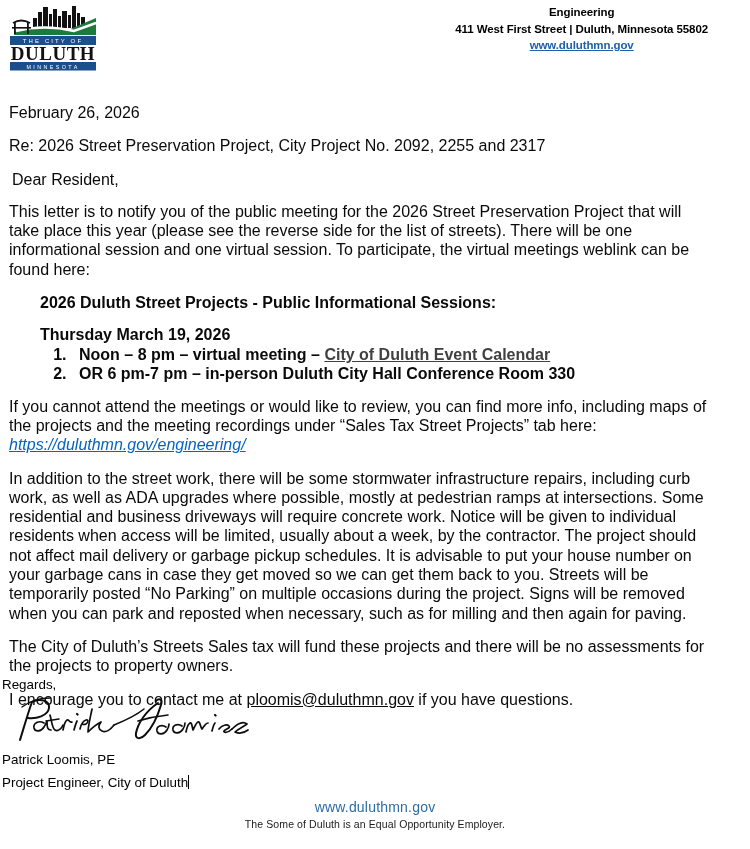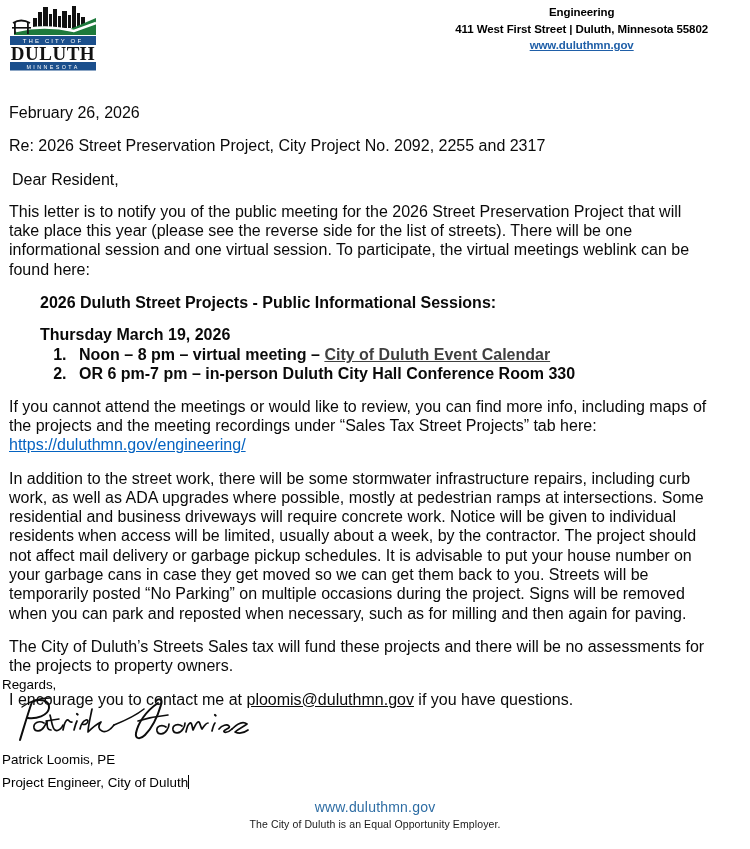--- a/index.html
+++ b/index.html
@@ -65,20 +65,21 @@
   .para.tight { margin-bottom: 0; }
   .gap-md { height: 13px; }
 
   .bold { font-weight: bold; margin-left: 31px; }
 
   .salutation { margin: 12px 0 13px 3px; }
 
   .link-blue {
     color: #0563C1;
     text-decoration: underline;
+    font-style: italic;
   }
   .link-purple {
     color: #404040;
     text-decoration: underline;
   }
   .link-black {
     color: #0a0a0a;
     text-decoration: underline;
   }
 
@@ -264,14 +265,14 @@
       <path d="M16 12 C24 6 34 3 44 3" stroke-width="1.3"></path>
     </g>
   </svg>
 
   <div class="sig-name">Patrick Loomis, PE</div>
   <div class="sig-name"><span>Project Engineer, City of Duluth</span><span class="caret"></span></div>
 </div>
 
 <div class="footer">
   <div class="footer-url">www.duluthmn.gov</div>
-  <div class="footer-eoe">The City of Duluth is an Equal Opportunity Employer.</div>
+  <div class="footer-eoe">The Some of Duluth is an Equal Opportunity Employer.</div>
 </div>
 
 </body></html>

